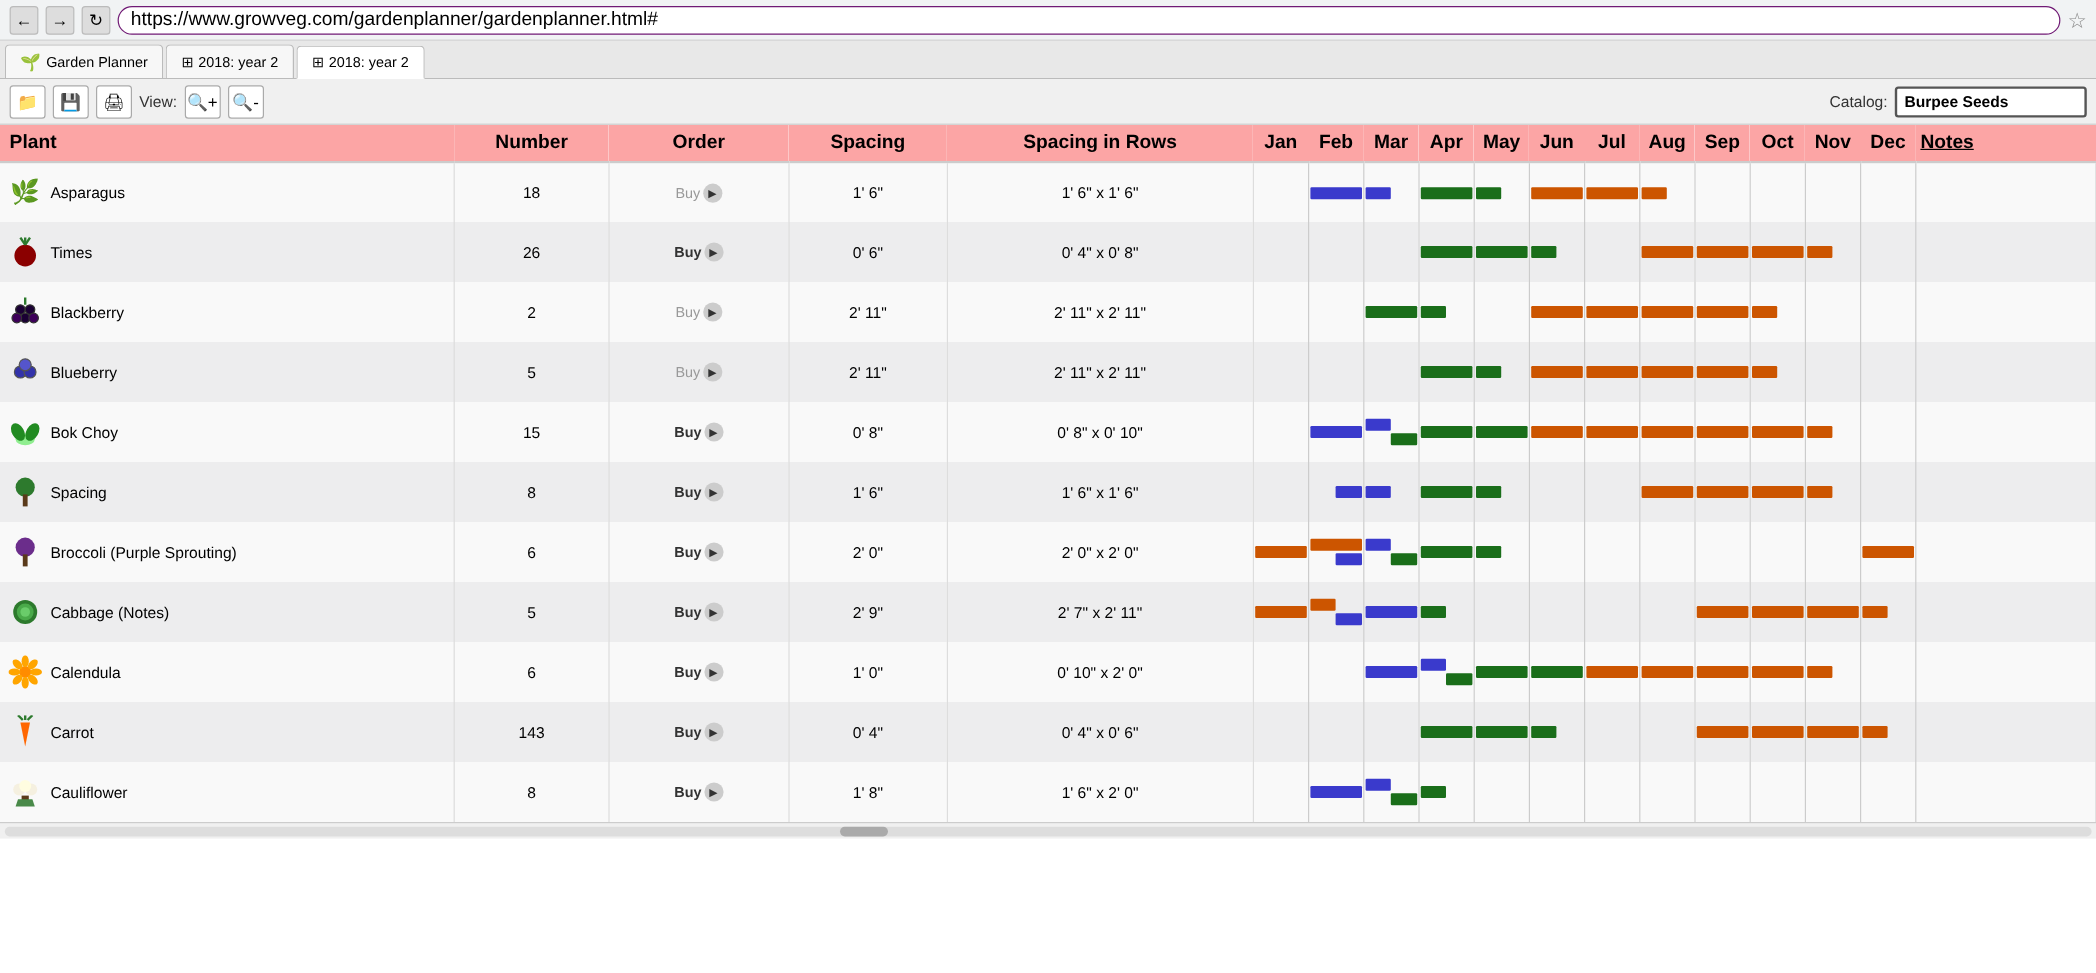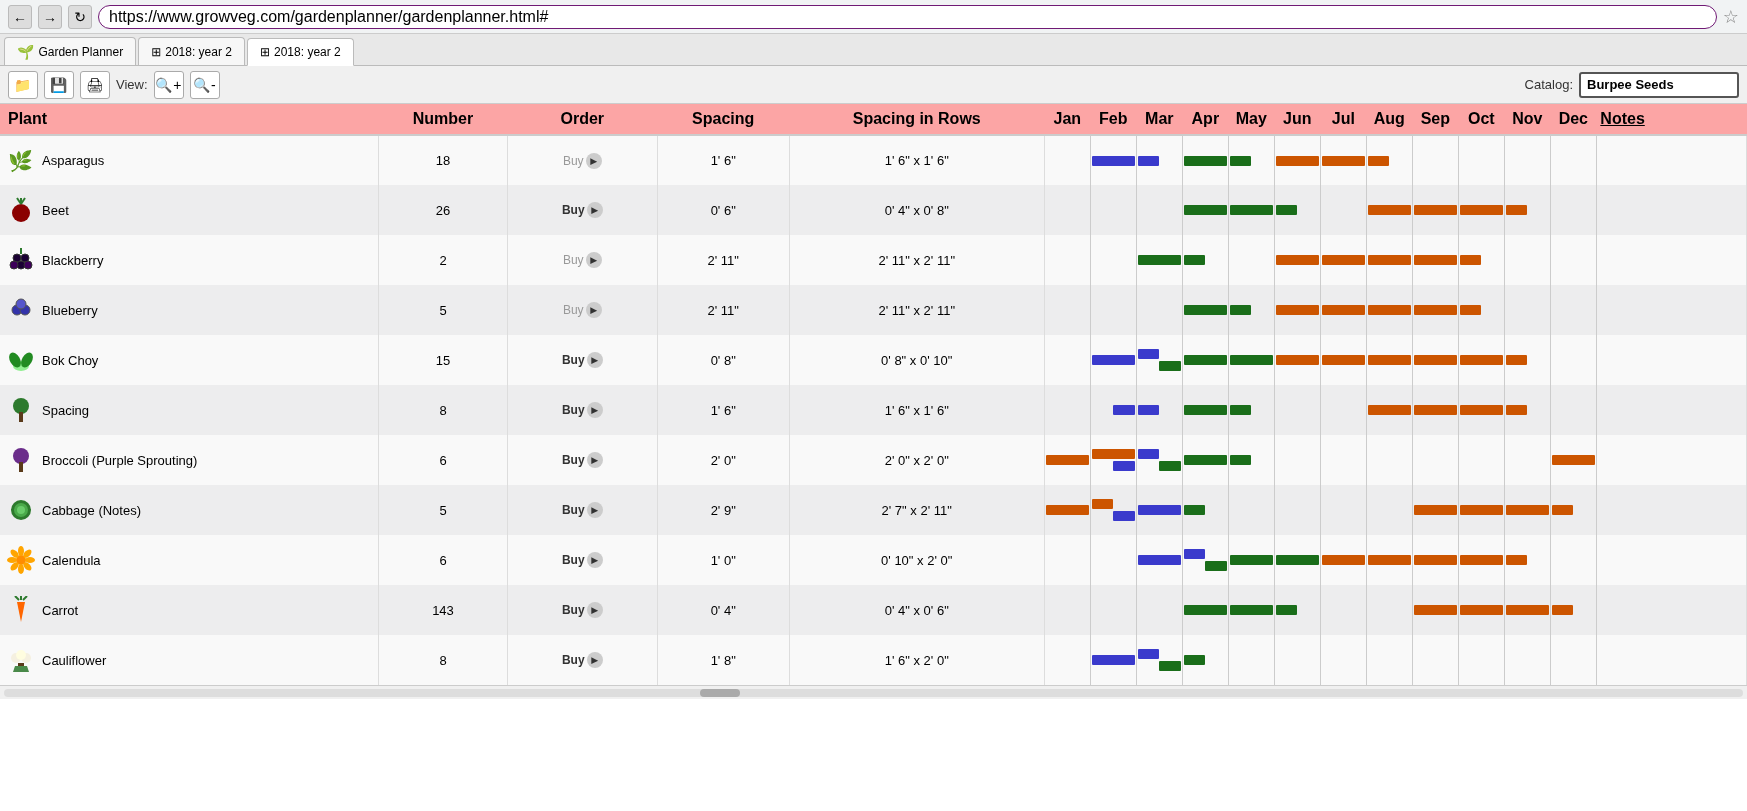--- a/index.html
+++ b/index.html
@@ -367,21 +367,21 @@
     <td class="plant-name-cell">
       <div class="plant-cell-inner">
         <span class="plant-icon">
                 <svg width="28" height="28" viewBox="0 0 28 28">
                   <circle cx="14" cy="17" r="9" fill="#8B0000"></circle>
                   <line x1="14" y1="8" x2="10" y2="2" stroke="#2d7a2d" stroke-width="2"></line>
                   <line x1="14" y1="8" x2="14" y2="2" stroke="#2d7a2d" stroke-width="2"></line>
                   <line x1="14" y1="8" x2="18" y2="2" stroke="#2d7a2d" stroke-width="2"></line>
                 </svg>
               </span>
-        <span>Beet</span>
+        <span>Times</span>
       </div>
     </td>
     <td>26</td>
     <td>
       <span class="buy-btn">
         <span class="buy-bold">Buy</span>
         <span class="play-icon">▶</span>
       </span>
     </td>
     <td>0' 6"</td>

